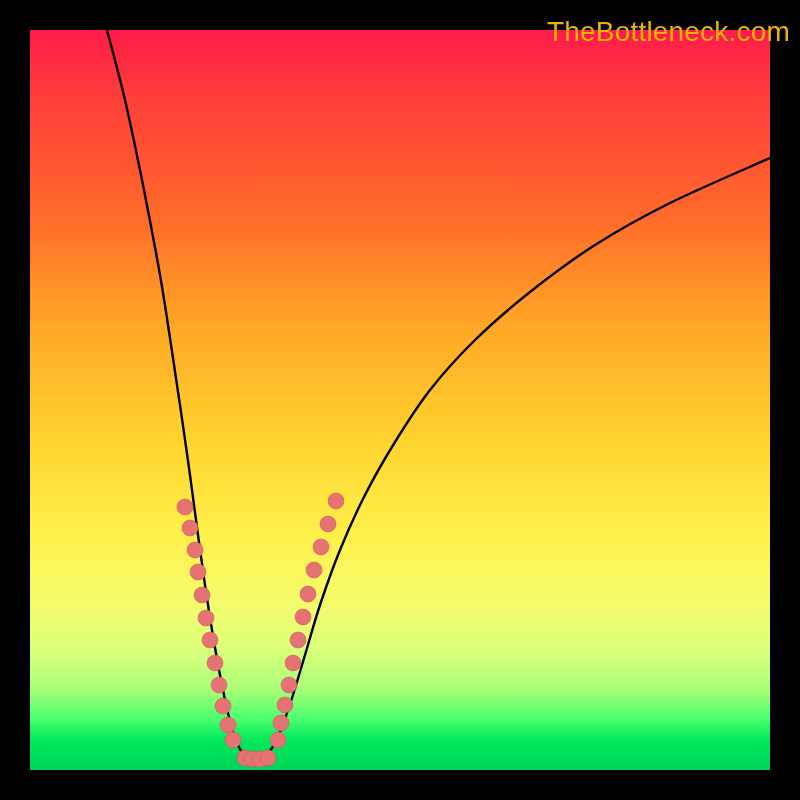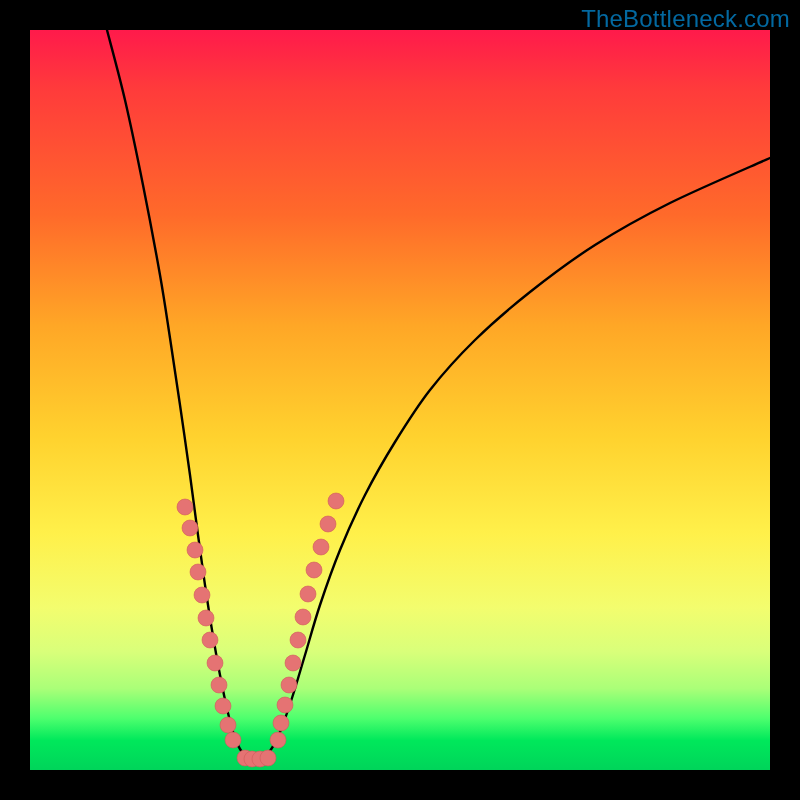--- a/index.html
+++ b/index.html
@@ -27,25 +27,25 @@
       #f3fd6e 78%,
       #d9ff7a 84%,
       #aaff78 89%,
       #4eff6e 93%,
       #00e85b 96%,
       #00d45a 100%
     );
   }
   .watermark {
     position: absolute;
-    top: 5px;
+    top: 16px;
     right: 10px;
-    font-size: 24px;
+    font-size: 28px;
     font-weight: 400;
-    color: #0369a1;
+    color: #eab308;
     letter-spacing: 0.2px;
     user-select: none;
   }
   svg.overlay {
     position: absolute;
     left: 0;
     top: 0;
     width: 740px;
     height: 740px;
     pointer-events: none;

